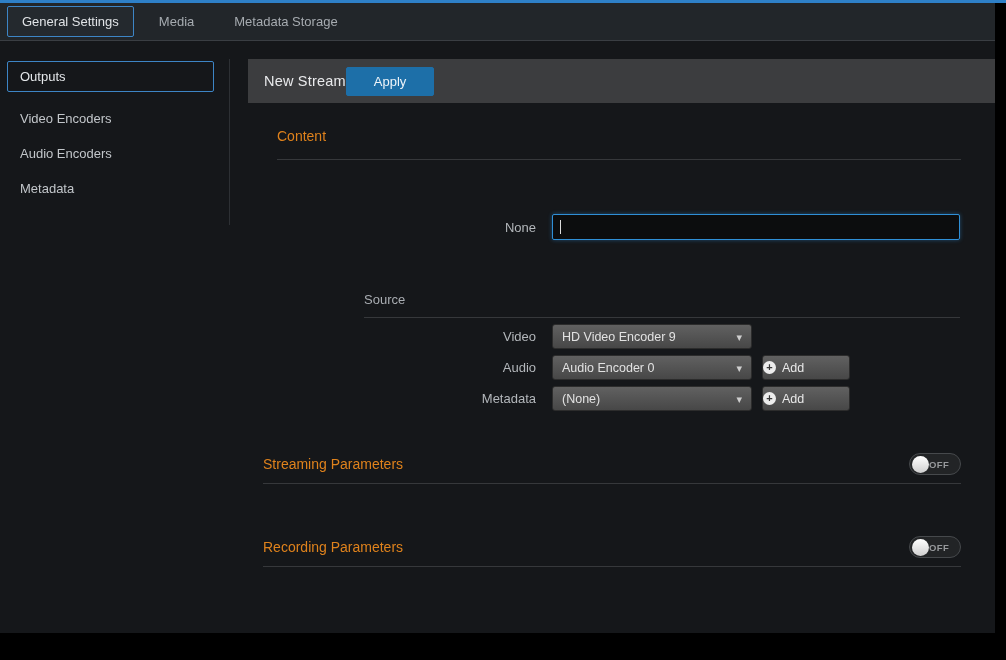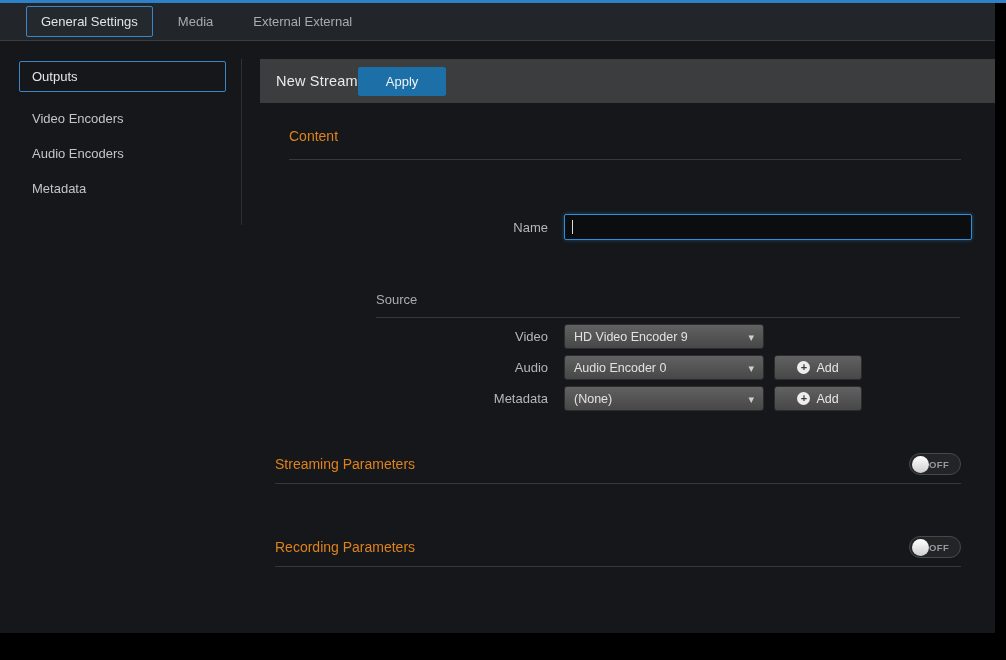--- a/index.html
+++ b/index.html
@@ -3,26 +3,26 @@
 <meta charset="utf-8">
 <style>
   * { margin:0; padding:0; box-sizing:border-box; }
   body { margin:0; background:#000; font-family:"Liberation Sans", sans-serif; }
   .app { position:relative; width:1006px; height:660px; background:#000; overflow:hidden; }
   .top-accent { width:100%; height:3px; background:#2e80c8; }
   .window { width:995px; height:630px; background:#15171a; }
 
   
   .tabbar { height:38px; background:#22262a; border-bottom:1px solid #3a3e43;
-            display:flex; align-items:center; padding-left:26px; gap:10px; }
+            display:flex; align-items:center; padding-left:7px; gap:10px; }
   .tab { color:#a6abb0; font-size:13px; padding:7px 14px; cursor:default; border:1px solid transparent; }
   .tab.active { border:1px solid #3d85c6; background:#24292e; color:#e0e3e6; border-radius:2px; }
 
   
-  .body-row { display:flex; padding-top:18px; height:589px;padding-left:12px; }
+  .body-row { display:flex; padding-top:18px; height:589px; }
   .sidebar { width:248px; flex:none; }
   .nav-list { width:230px; border-right:1px solid #2d3034; padding:2px 0 16px 7px; }
   .side-item { width:207px; padding:6px 12px; margin-bottom:6px; color:#c2c6ca; font-size:13px; border:1px solid transparent; }
   .side-item.active { border:1px solid #3d85c6; border-radius:2px; color:#e4e7ea; padding:7px 12px; margin-bottom:12px; }
 
   .main { flex:1; min-width:0; }
   .main-header { height:44px; background:#3c3d3f; display:flex; align-items:center;
                  padding:0 17px 0 16px; }
   .main-title { color:#e9eaec; font-size:14.5px; letter-spacing:.2px; }
   .apply-btn { background:#1d6fa8; color:#eef4f9; border:1px solid #1d6fa8; border-radius:2px;
@@ -46,21 +46,21 @@
 
   .select-row { margin-top:6px; }
   .dropdown { width:200px; height:25px; background:linear-gradient(#616161,#474747);
               border:1px solid #2c2c2c; border-radius:3px; color:#e2e2e2; font-size:12.5px;
               display:flex; align-items:center; padding:0 9px; cursor:pointer; }
   .dd-text { flex:1; white-space:nowrap; overflow:hidden; }
   .dd-caret::before { content:"▾"; color:#cfcfcf; font-size:11px; }
 
   .add-btn { margin-left:10px; width:88px; height:25px; background:linear-gradient(#616161,#474747);
              border:1px solid #2c2c2c; border-radius:3px; color:#e8e8e8; font-size:12.5px;
-             display:flex; align-items:center; justify-content:center; gap:6px; font-family:inherit; cursor:pointer; }
+             display:flex; align-items:center; justify-content:flex-start; gap:6px; font-family:inherit; cursor:pointer; }
   .plus-icon { width:13px; height:13px; border-radius:50%; background:#ededed; color:#3a3a3a;
                display:flex; align-items:center; justify-content:center; font-size:11px; font-weight:bold; line-height:1; flex:none; }
   .plus-icon::before { content:"+"; }
 
   
   .param-section { margin:42px 34px 0 15px; border-bottom:1px solid #36383b; padding-bottom:8px;
                    display:flex; justify-content:space-between; align-items:center;text-align:center; }
   .param-section.recording { margin-top:52px; }
   .toggle { width:52px; height:22px; border-radius:11px; background:#222426; border:1px solid #46494c;
             display:flex; align-items:center; padding:0 6px 0 2px; cursor:pointer; }
@@ -70,21 +70,21 @@
 </head>
 <body>
 
 <div class="app">
   <div class="top-accent"></div>
   <div class="window">
 
     <div class="tabbar">
       <div class="tab active">General Settings</div>
       <div class="tab">Media</div>
-      <div class="tab">External External</div>
+      <div class="tab">Metadata Storage</div>
     </div>
 
     <div class="body-row">
 
       <nav class="sidebar">
         <div class="nav-list">
           <div class="side-item active">Outputs</div>
           <div class="side-item">Video Encoders</div>
           <div class="side-item">Audio Encoders</div>
           <div class="side-item">Metadata</div>
@@ -96,21 +96,21 @@
         <div class="main-header">
           <span class="main-title">New Stream</span>
           <button class="apply-btn">Apply</button>
         </div>
 
         <div class="section-head">
           <span class="section-title">Content</span>
         </div>
 
         <div class="form-row name-row">
-          <label class="form-label">Name</label>
+          <label class="form-label">None</label>
           <div class="name-input-wrap">
             <input class="name-input" type="text" value="" style="">
             <span class="text-caret"></span>
           </div>
         </div>
 
         <div class="source-block">
           <span>Source</span>
         </div>
 

